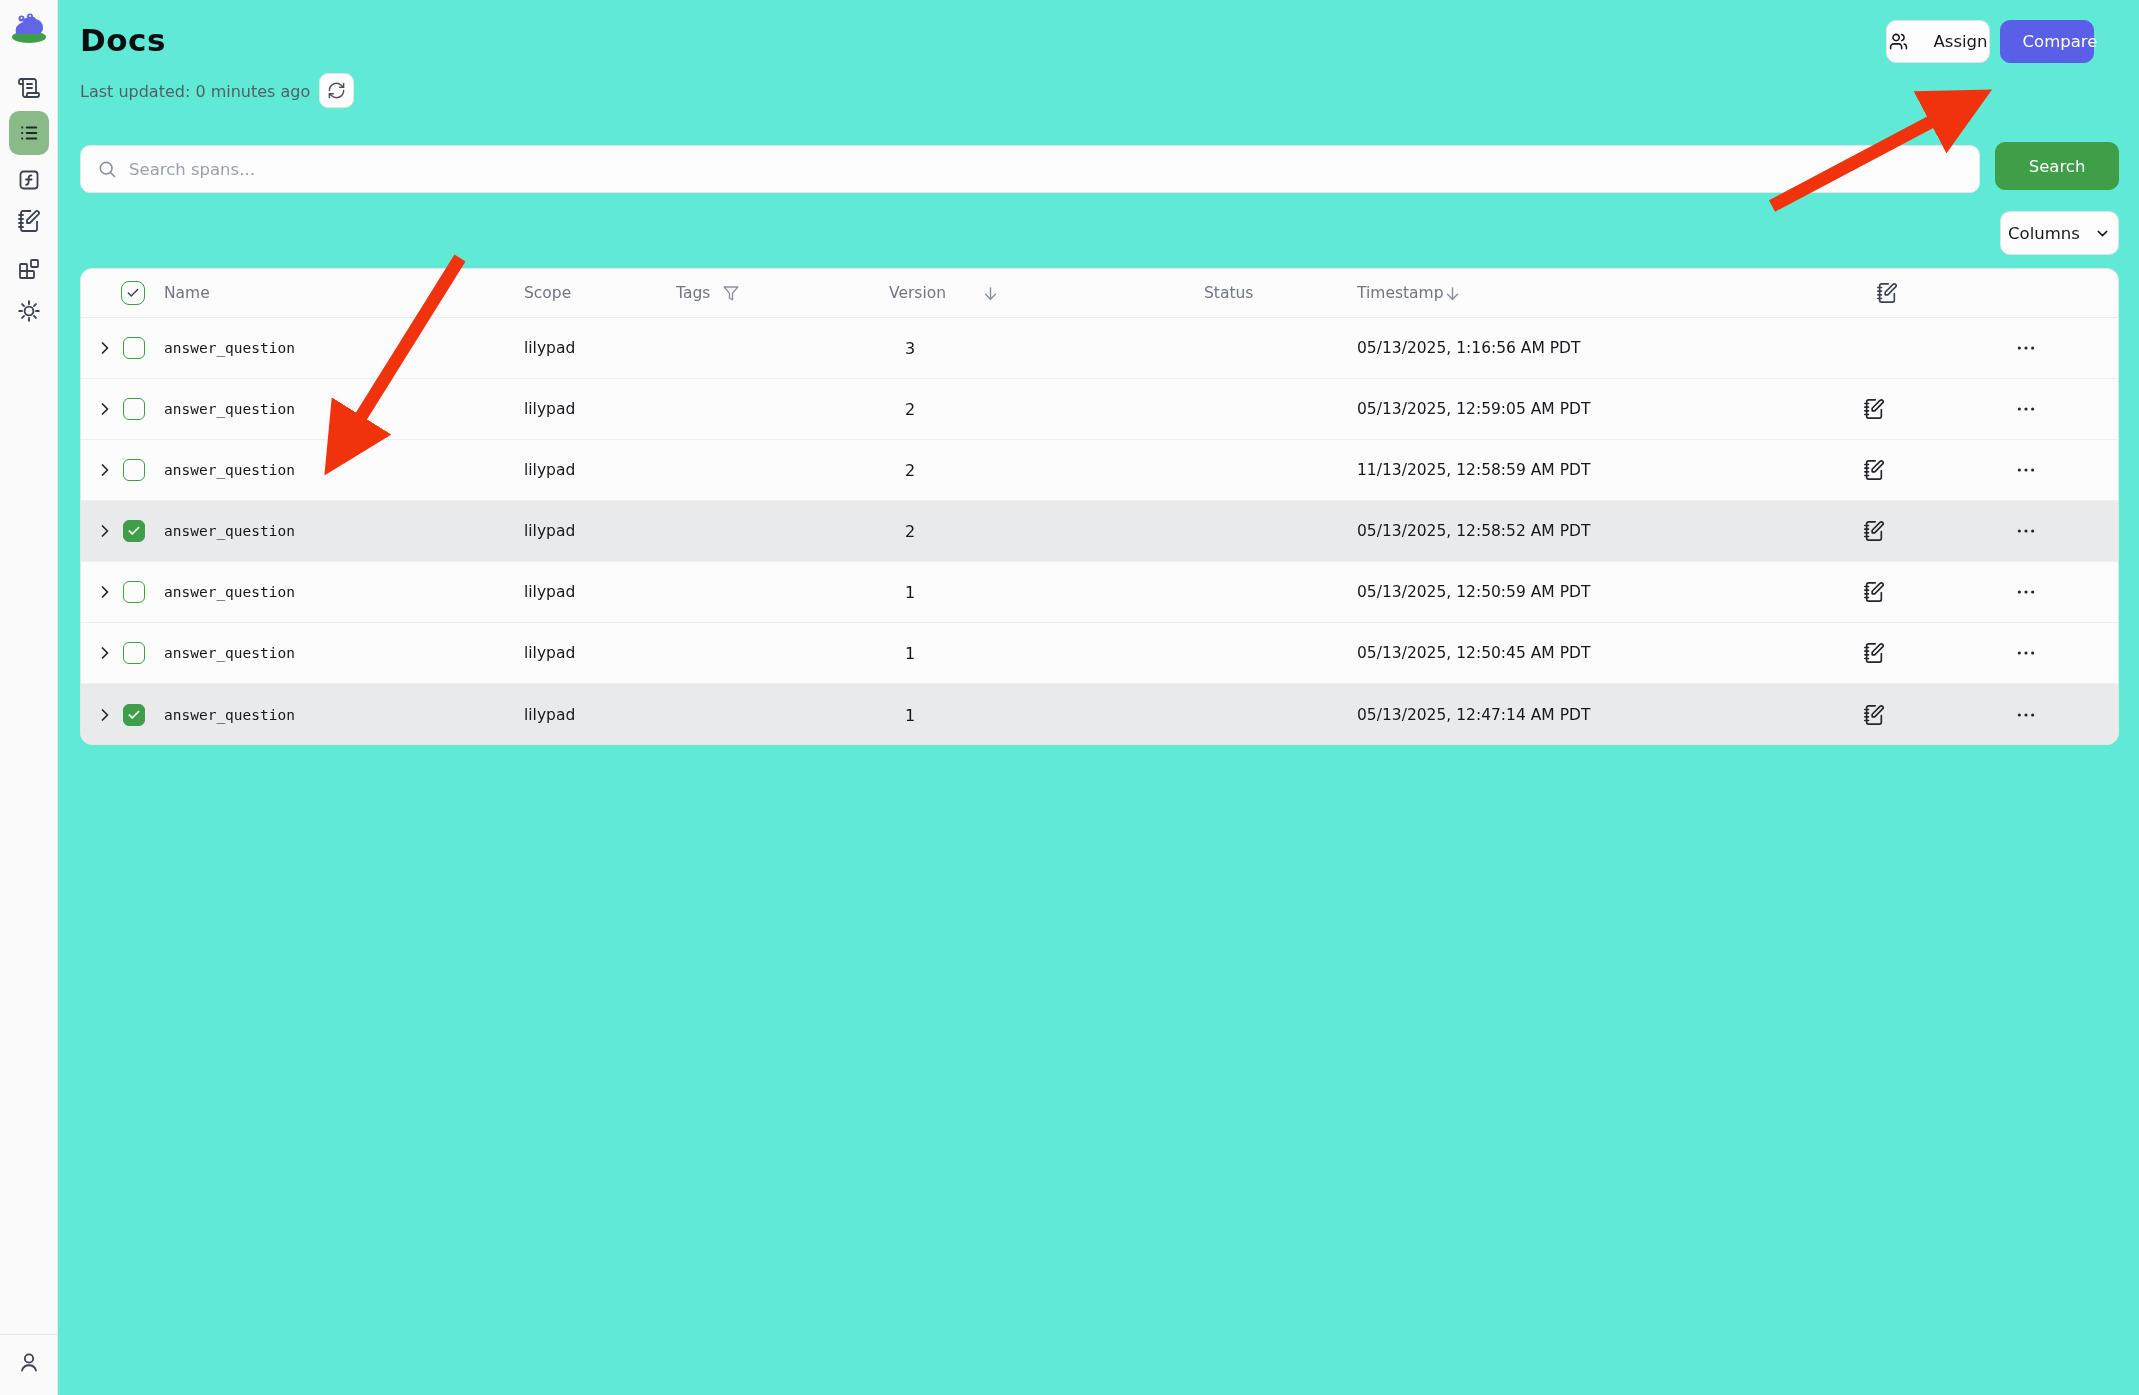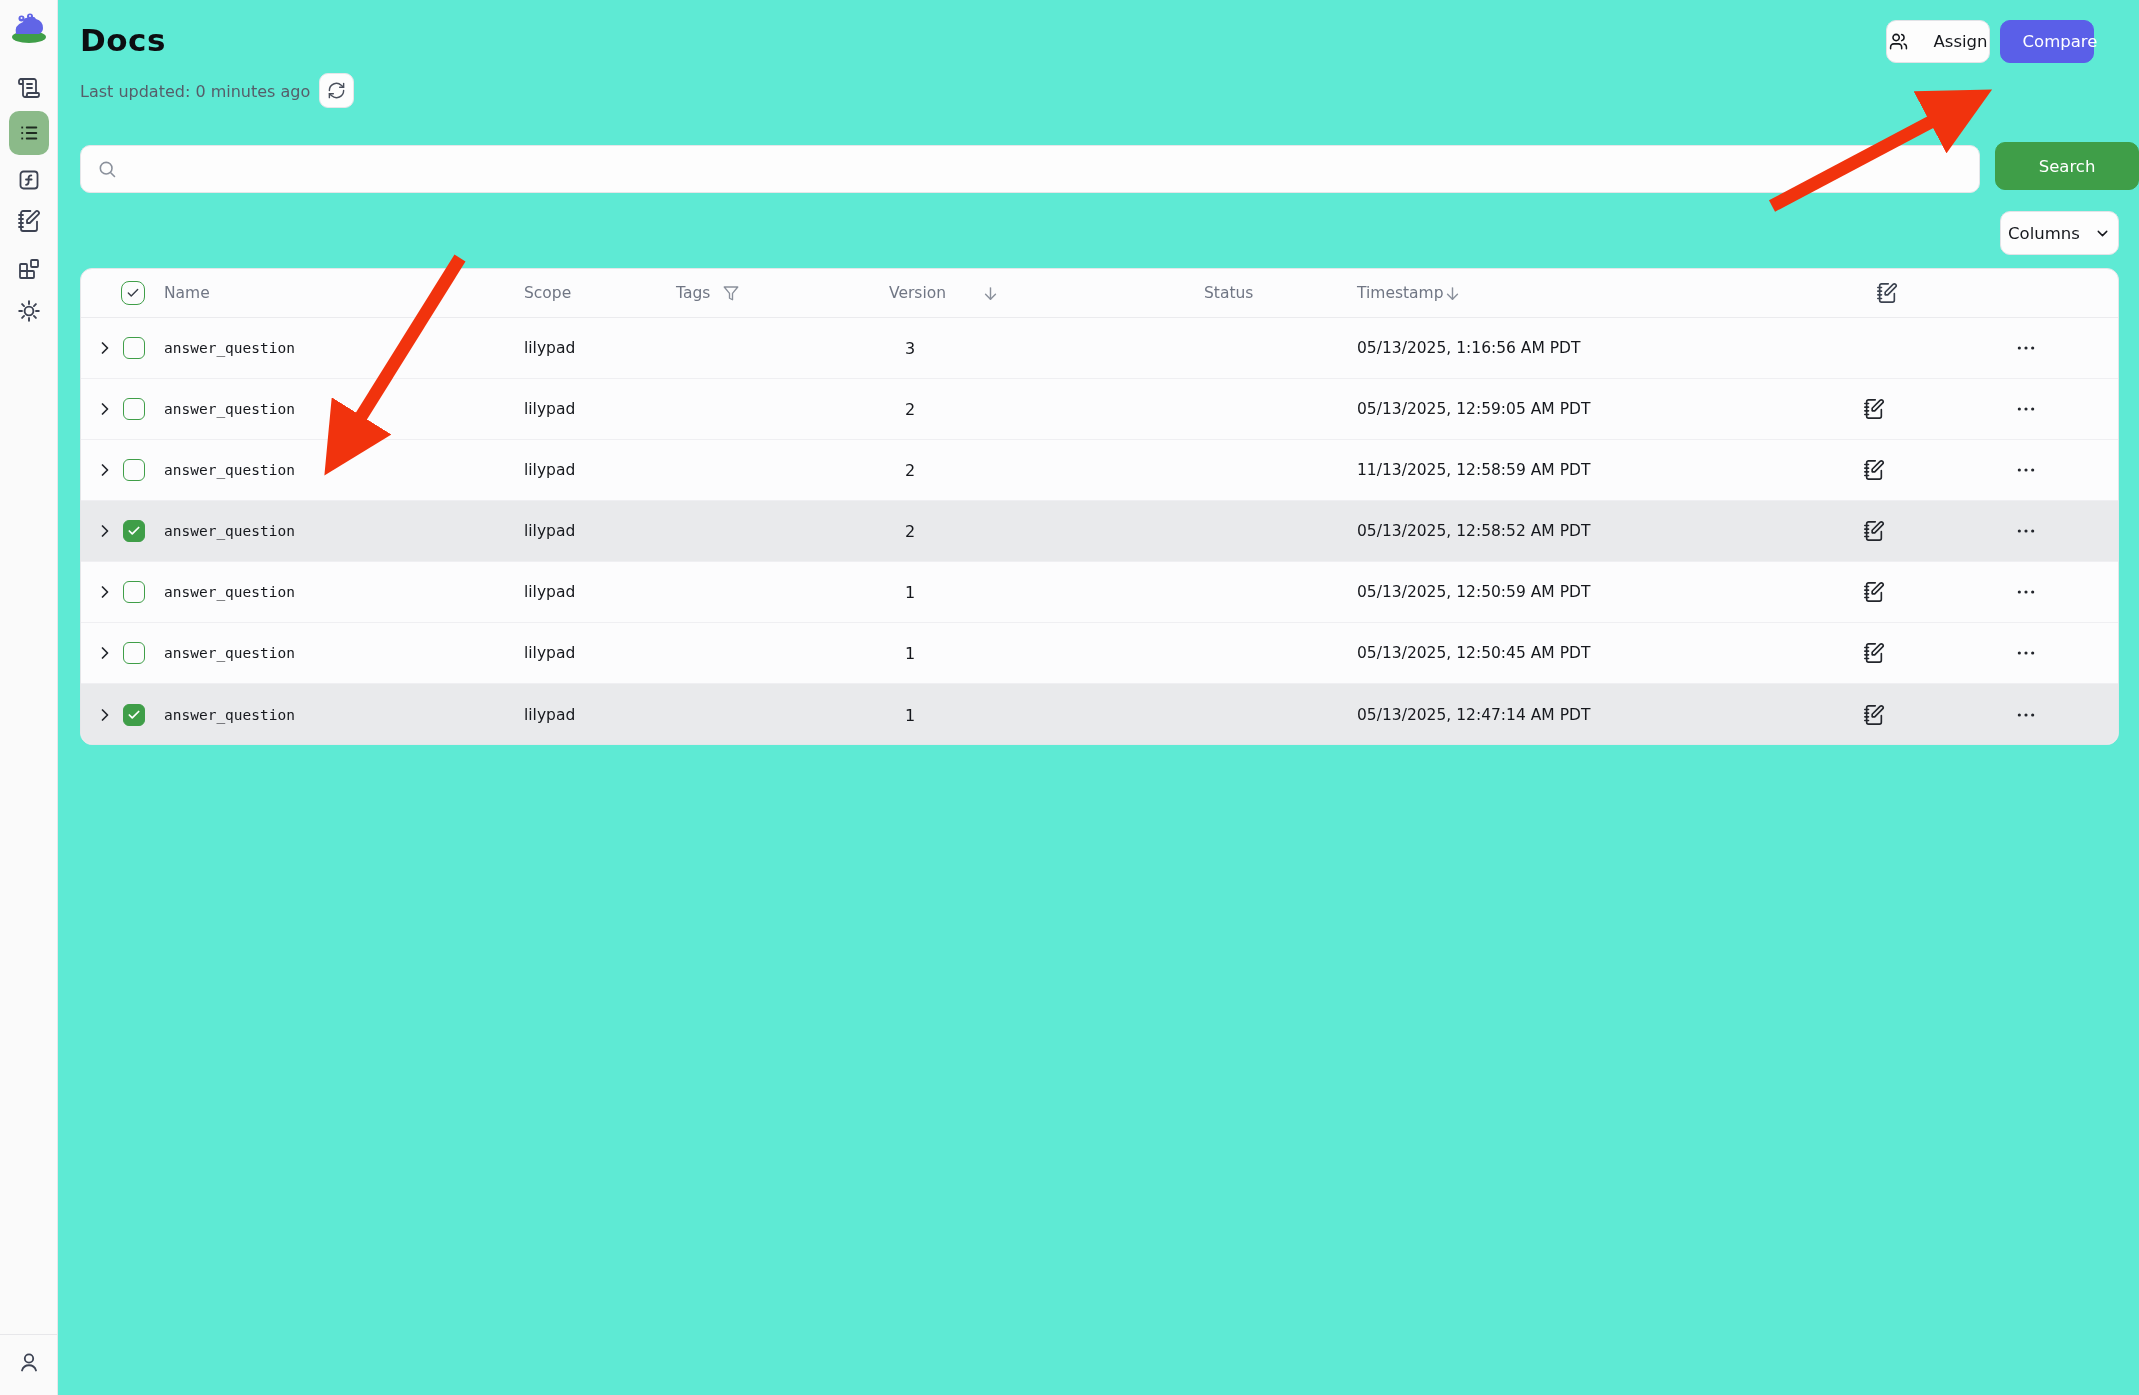--- a/index.html
+++ b/index.html
@@ -54,21 +54,21 @@
     position:absolute; left:80px; top:145px; width:1900px; height:48px;
     background:#fdfdfd; border:1px solid #e5e6e9; border-radius:10px;
     display:flex; align-items:center; padding:0 16px; gap:12px;
   }
   .search-box input {
     border:none; outline:none; background:transparent; flex:1;
     font-family:inherit; font-size:16.5px; color:#16181d;
   }
   .search-box input::placeholder { color:#9aa0ab; }
   .search-btn {
-    position:absolute; left:1995px; top:142px; width:144px; height:48px;
+    position:absolute; left:1995px; top:142px; width:124px; height:48px;
     background:#3f9e48; border:1px solid #3f9e48; color:#fff;
   }
   .columns-btn {
     position:absolute; left:2000px; top:211px; width:119px; height:44px;
     background:#fdfdfd; border:1px solid #e2e3e7; color:#16181d; gap:14px;
   }
   
   .spans-table {
     position:absolute; left:80px; top:268px; width:2039px; height:477px;
     background:#fcfcfd; border:1px solid #e5e6e9; border-radius:12px; overflow:hidden;
@@ -227,20 +227,21 @@
         <path d="M11 18H8a2 2 0 0 1-2-2V9"></path>
     </svg>
     <span>Compare</span>
   </div>
 
   <div class="search-box">
     <svg viewBox="0 0 24 24" width="20" height="20" fill="none" stroke="#8a909b" stroke-width="1.9" stroke-linecap="round">
       <circle cx="11" cy="11" r="7"></circle>
         <line x1="16.5" y1="16.5" x2="21" y2="21"></line>
     </svg>
+    <input type="text" value="" placeholder="Search spans..." style="">
   </div>
   <div class="btn search-btn">
     <span>Search</span>
   </div>
   <div class="btn columns-btn">
     <span>Columns</span>
     <svg viewBox="0 0 24 24" width="17" height="17" fill="none" stroke="currentColor" stroke-width="2" stroke-linecap="round" stroke-linejoin="round">
       <path d="M6 9l6 6 6-6"></path>
     </svg>
   </div>

